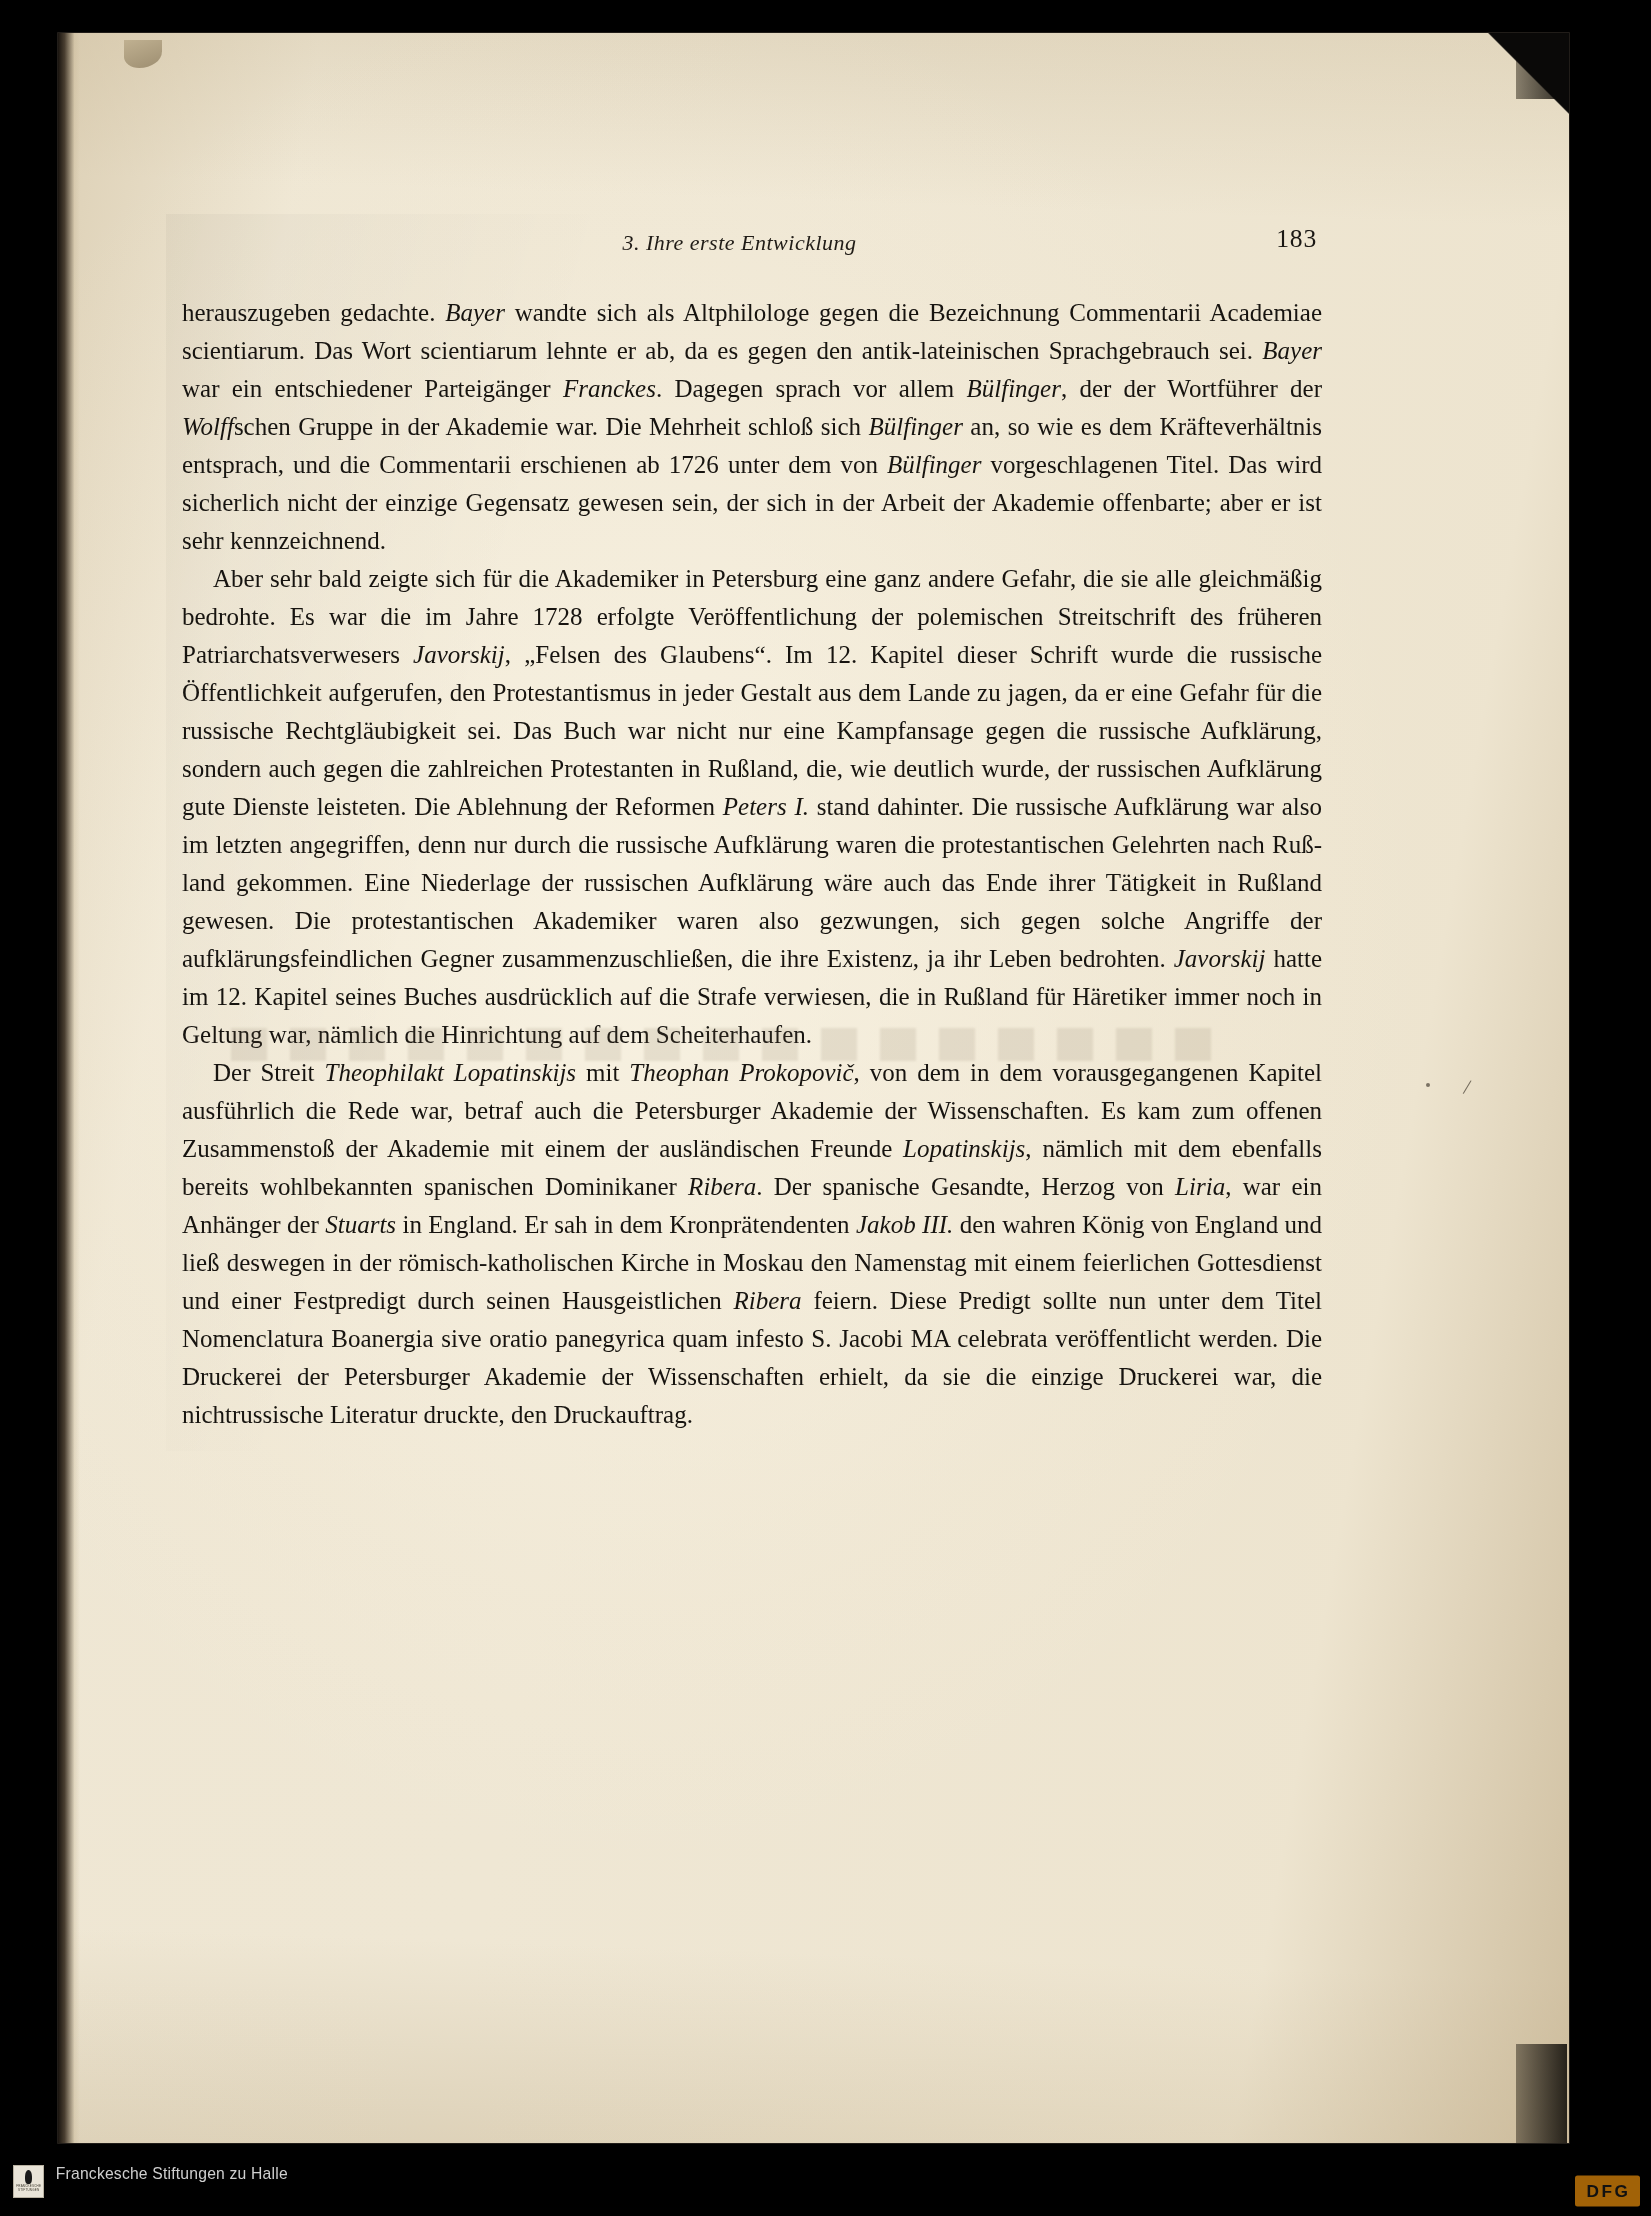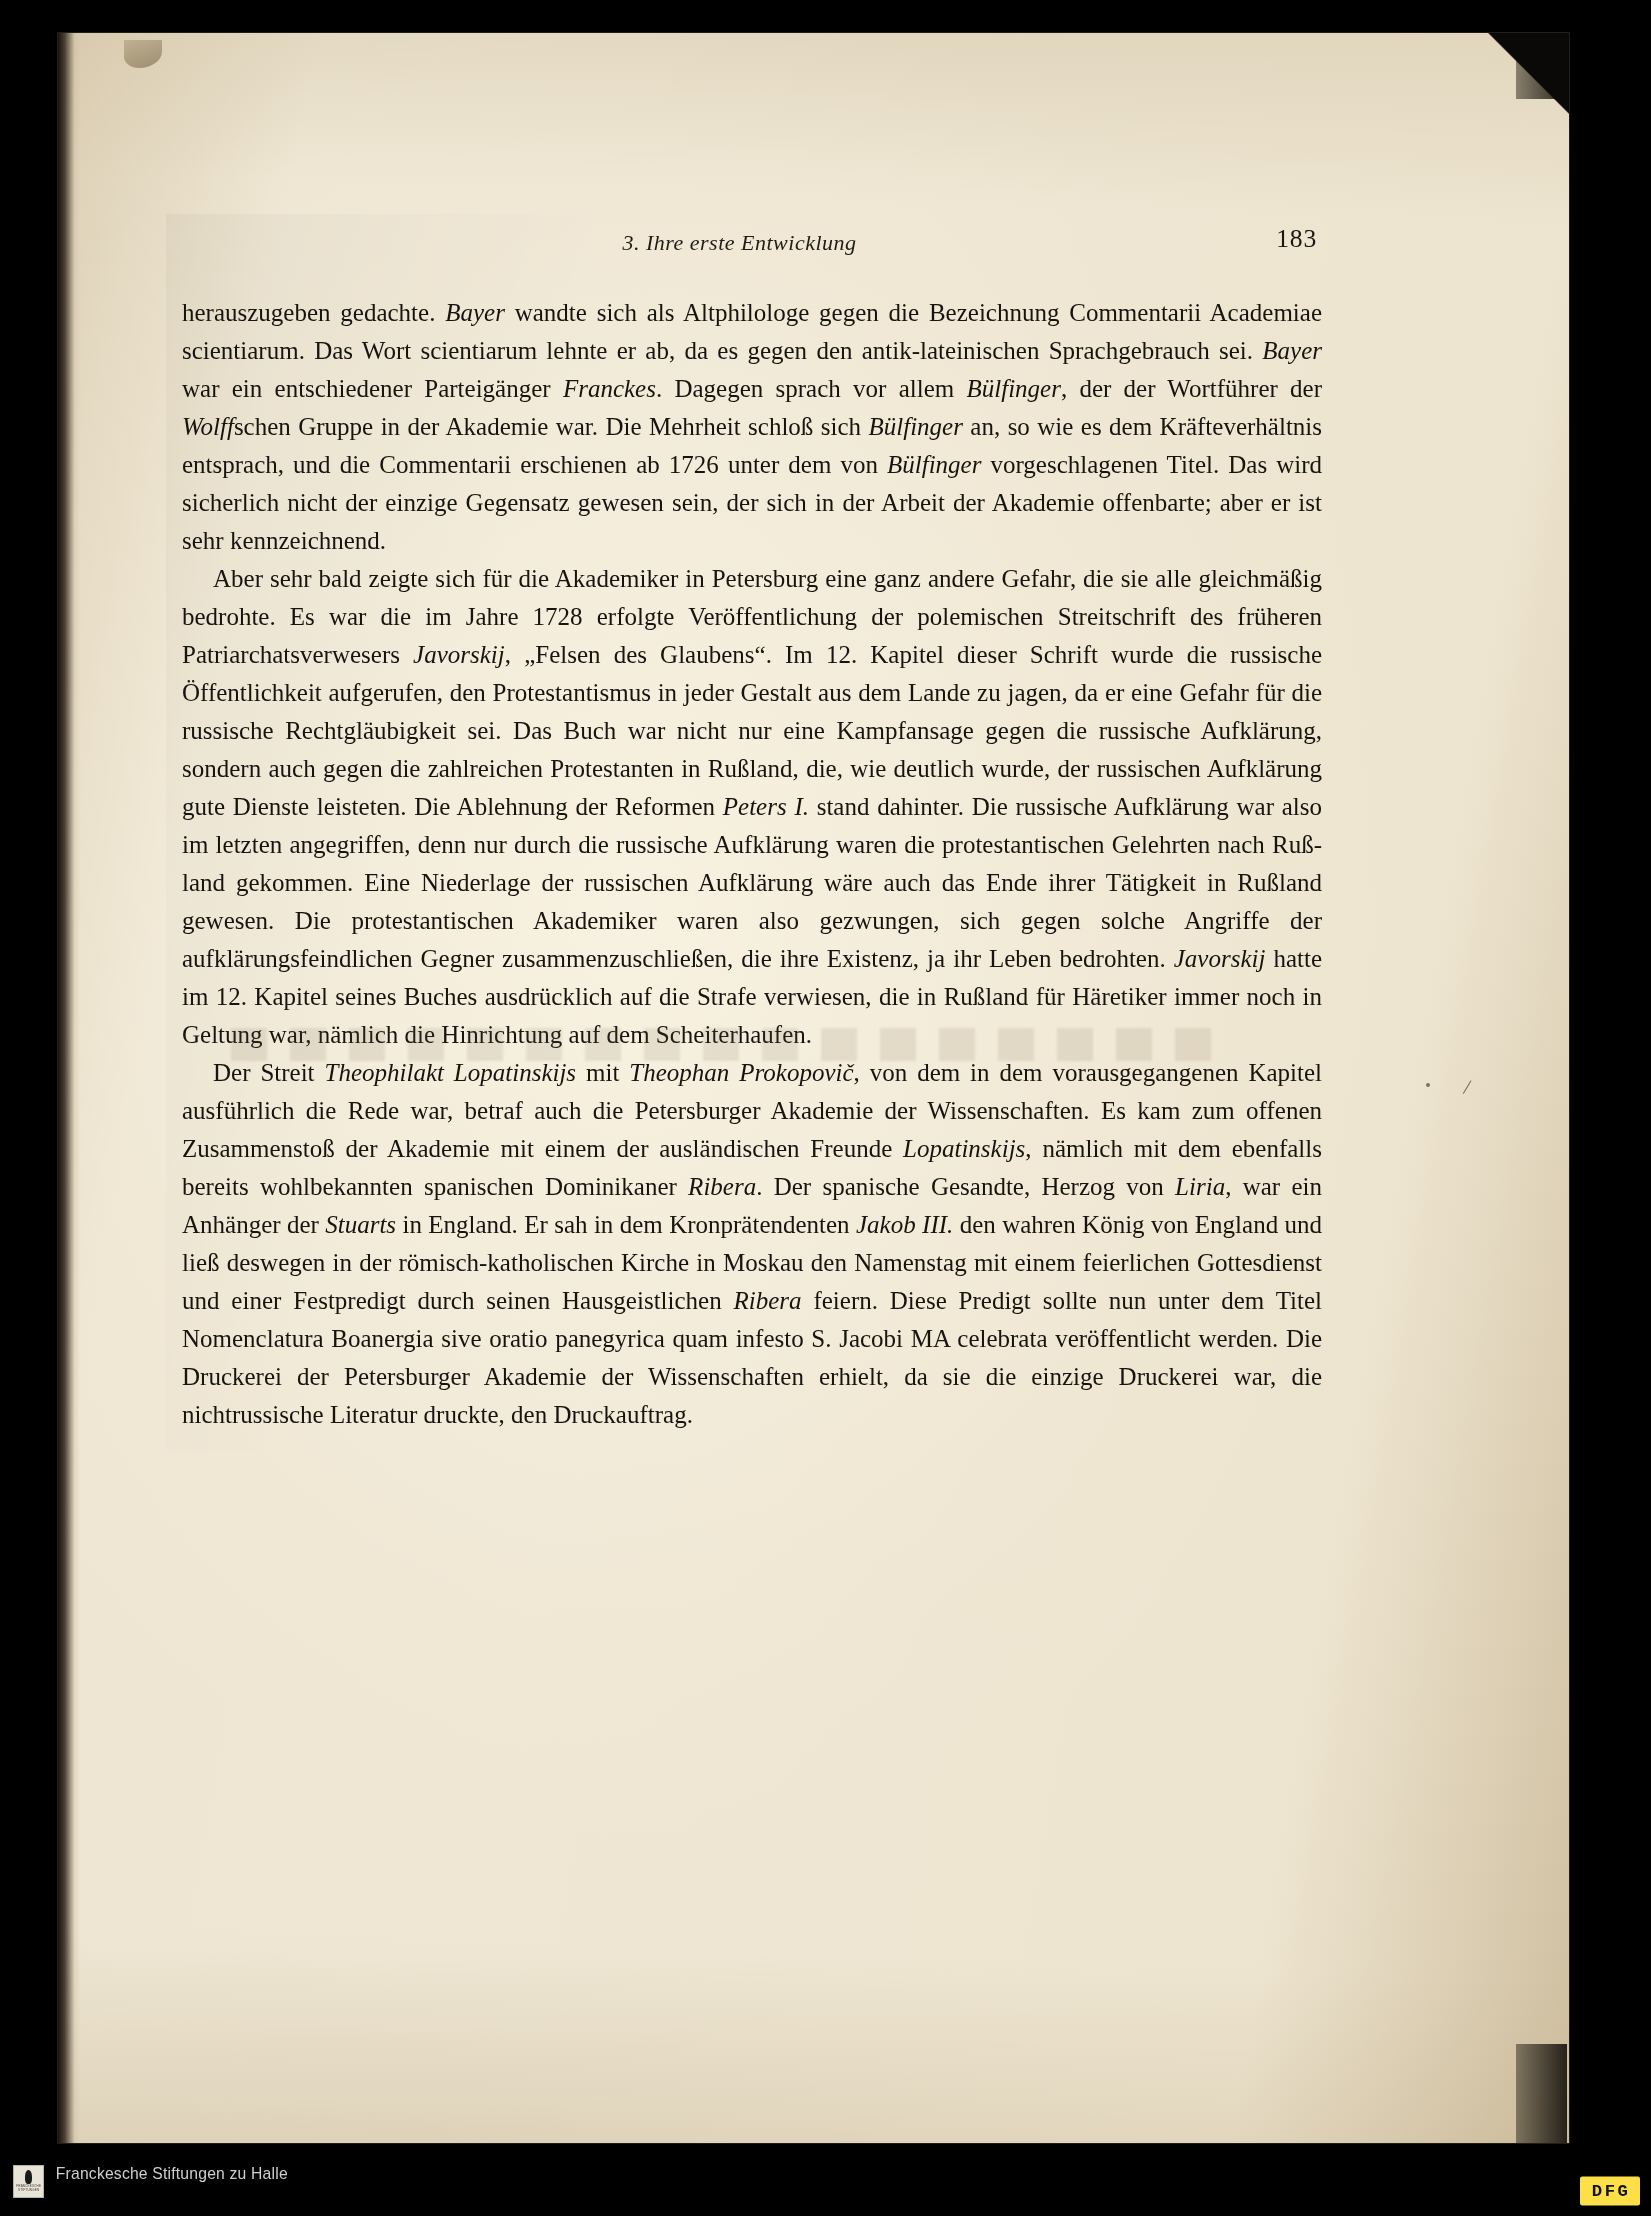--- a/index.html
+++ b/index.html
@@ -195,23 +195,23 @@
     color: #cfcfcf;
     font-size: 15.7px;
     font-family: "Liberation Sans", sans-serif;
     letter-spacing: 0.2px;
   }
   .dfg-logo {
     position: absolute;
     right: 11.6px;
     top: 50%;
     transform: translateY(-50%);
-    background: #fde047;
+    background: #a16207;
     color: #111111;
-    font-family: Liberation Mono, monospace;
+    font-family: Liberation Sans, sans-serif;
     font-weight: bold;
     font-size: 17.3px;
     letter-spacing: 2.5px;
     padding: 5px 10px 5px 11.6px;
     border-radius: 2.5px;
   }
 </style>
 </head>
 <body>
 

